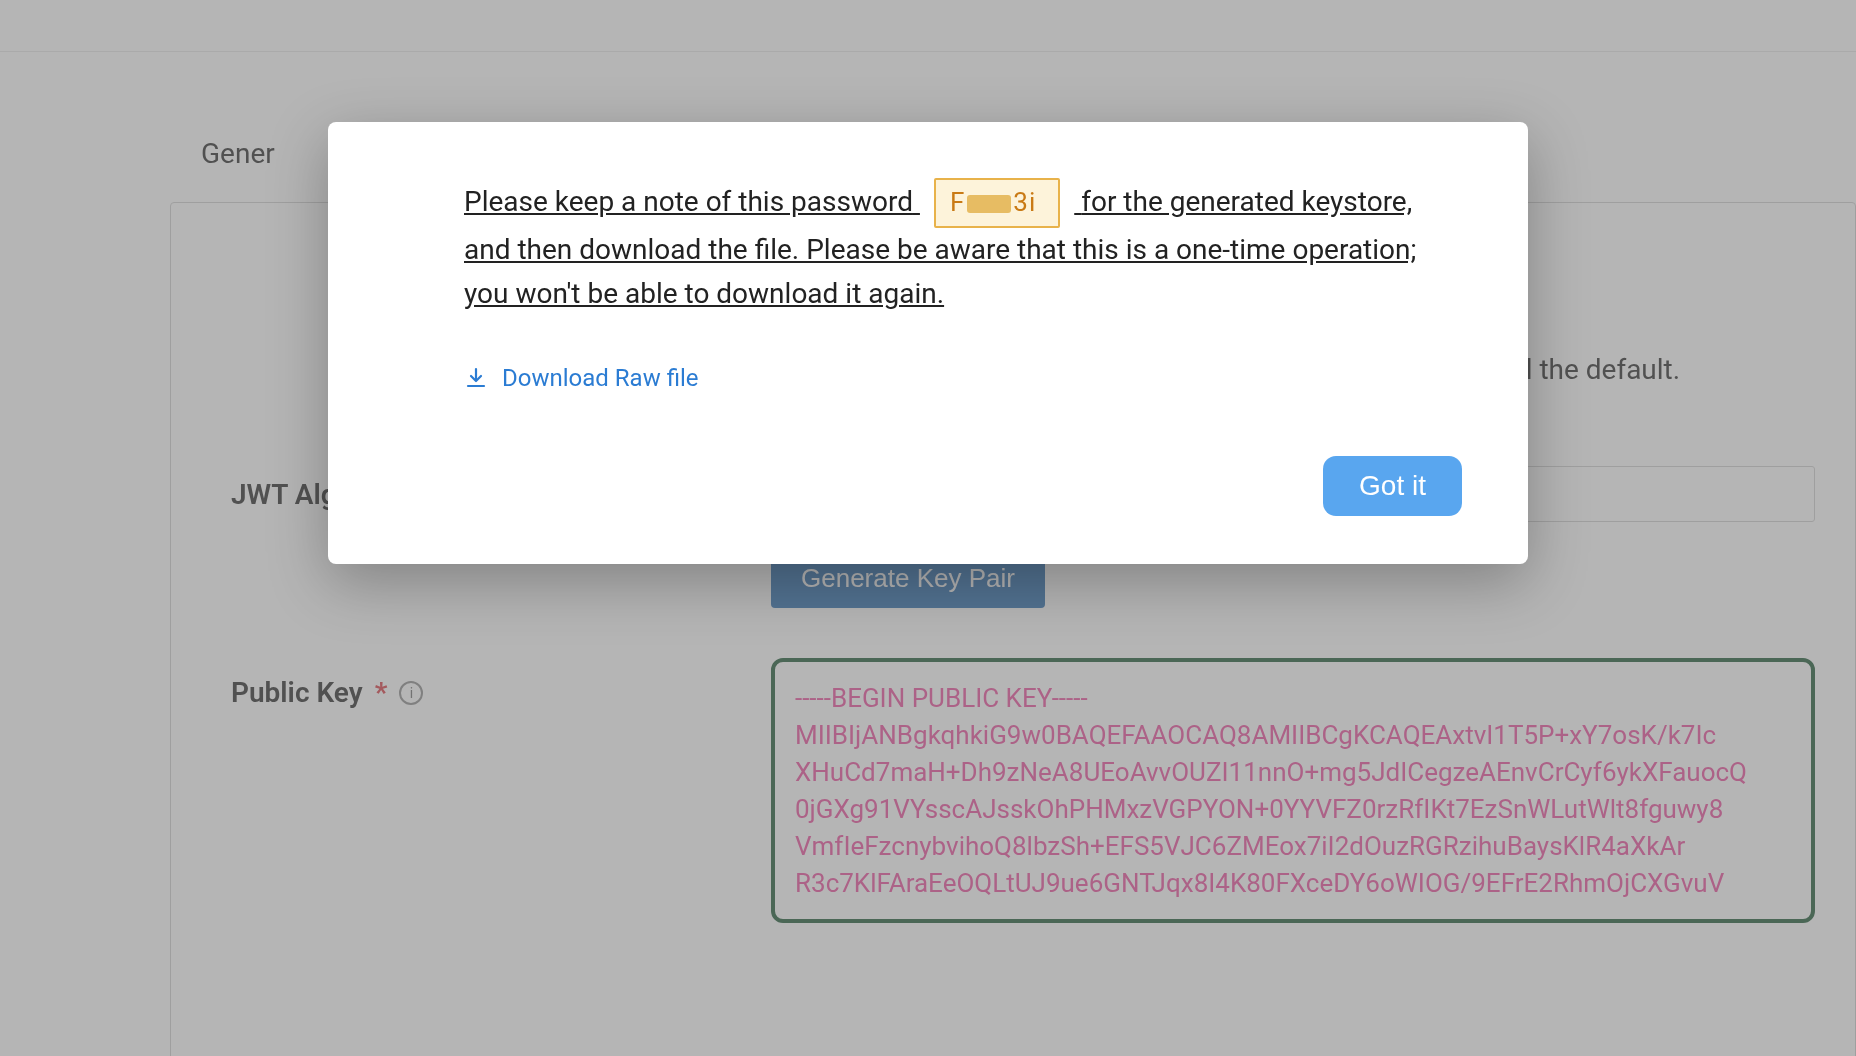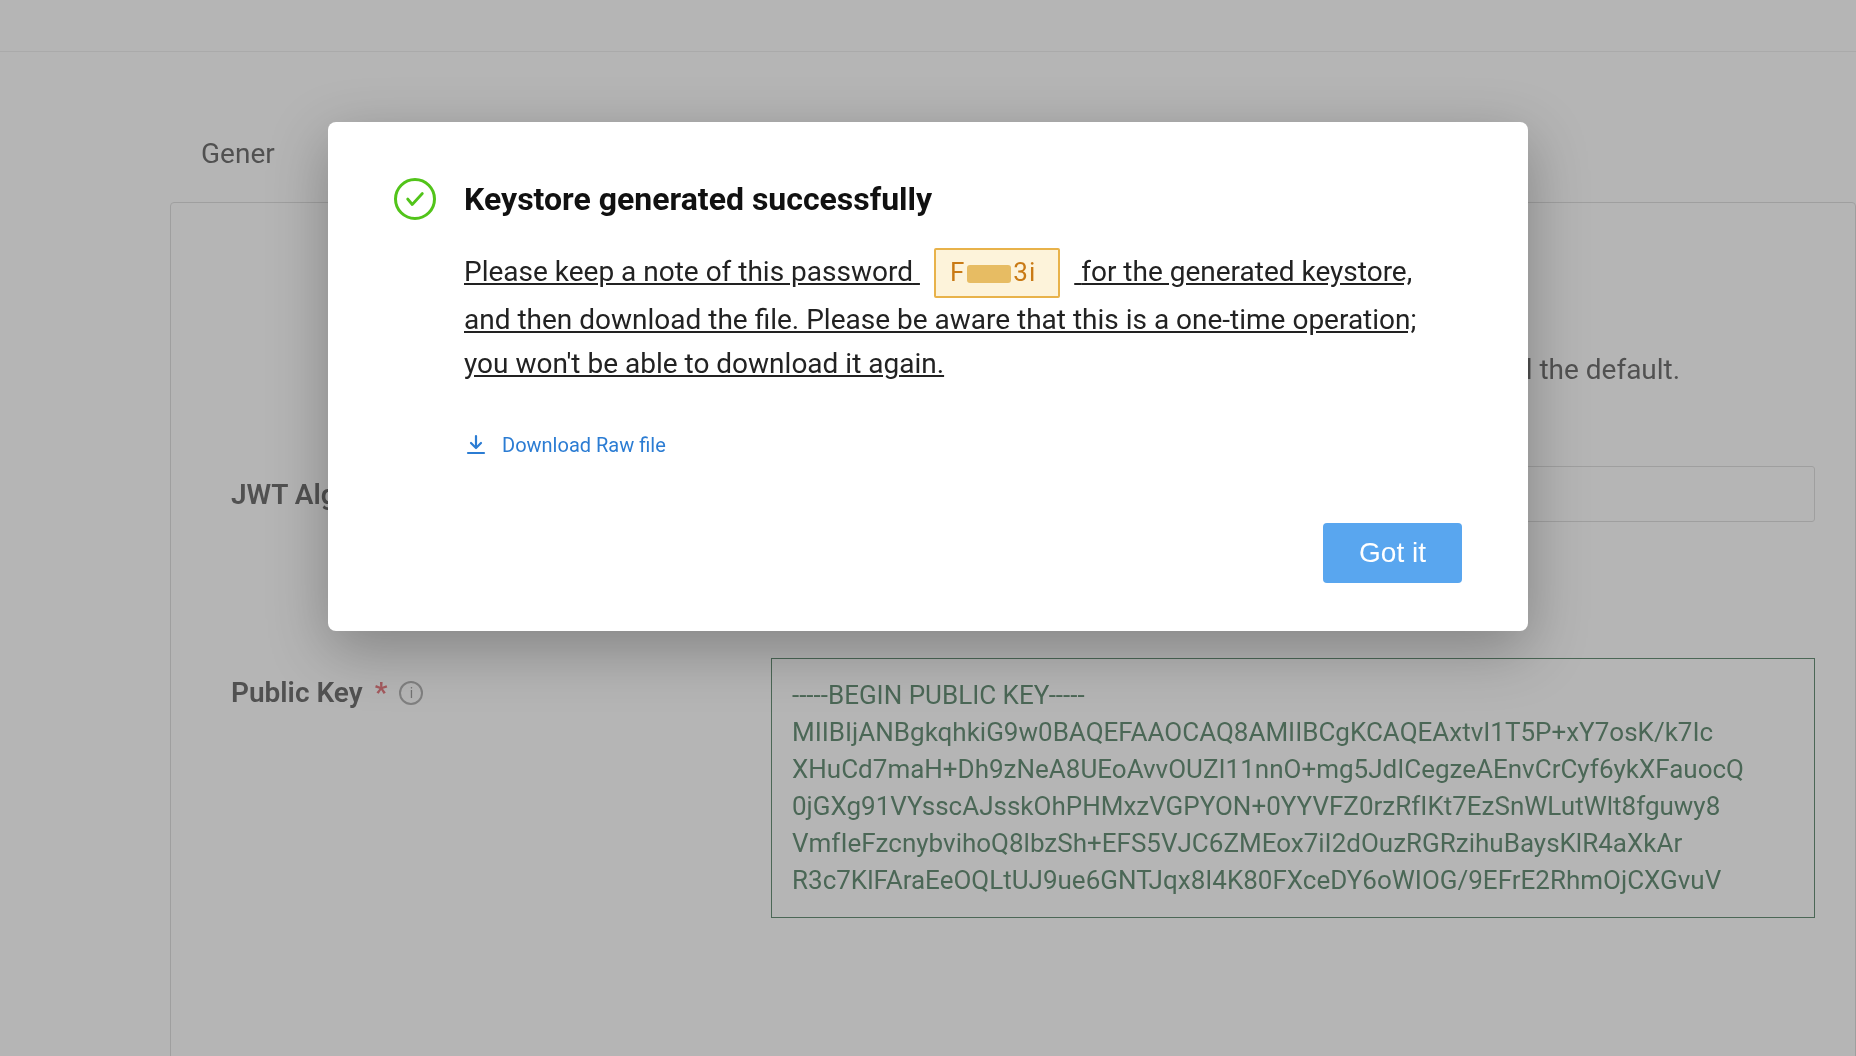--- a/index.html
+++ b/index.html
@@ -94,26 +94,26 @@
     border: none;
     border-radius: 4px;
     height: 60px;
     padding: 0 30px;
     font-size: 26px;
     margin-bottom: 50px;
     cursor: pointer;
   }
   .bg-textarea {
     flex: 1;
-    border: 1px solid #14532d;
-    border-radius: 0;
+    border: 4px solid #14532d;
+    border-radius: 12px;
     min-height: 260px;
     padding: 18px 20px;
     font-size: 26px;
-    color: #14532d;
+    color: #ec4899;
     background: #fff;
     line-height: 1.42;
     word-break: break-all;
     white-space: pre-wrap;
   }
   .bg-field-row.top-align { align-items: flex-start; }
   .bg-field-row.top-align .bg-field-label { padding-top: 18px; }
 
   
   .overlay {
@@ -176,36 +176,36 @@
     background: #e7bc63;
     border-radius: 3px;
     vertical-align: middle;
     margin: 0 2px;
   }
   .download-link {
     display: inline-flex;
     align-items: center;
     gap: 14px;
     color: #2b7cd3;
-    font-size: 20px;
+    font-size: 24px;
     margin-top: 34px;
     cursor: pointer;
     text-decoration: none;
   }
   .download-link svg { width: 24px; height: 24px; }
   .modal-footer {
     display: flex;
     justify-content: flex-end;
     margin-top: 52px;
   }
   .gotit-btn {
     background: #59a6ef;
     color: #fff;
     border: none;
-    border-radius: 4px;
+    border-radius: 13px;
     height: 60px;
     padding: 0 36px;
     font-size: 28px;
     cursor: pointer;
   }
 </style>
 </head>
 <body>
 
 <div class="bg-page">
@@ -240,28 +240,20 @@
 0jGXg91VYsscAJsskOhPHMxzVGPYON+0YYVFZ0rzRfIKt7EzSnWLutWlt8fguwy8
 VmfIeFzcnybvihoQ8lbzSh+EFS5VJC6ZMEox7iI2dOuzRGRzihuBaysKlR4aXkAr
 R3c7KlFAraEeOQLtUJ9ue6GNTJqx8I4K80FXceDY6oWIOG/9EFrE2RhmOjCXGvuV</div>
       </div>
     </div>
   </div>
 </div>
 
 <div class="overlay">
   <div class="modal">
-    <div class="modal-header">
-      <span class="success-circle">
-        <svg viewBox="0 0 24 24" fill="none" stroke="#52c41a" stroke-width="3" stroke-linecap="round" stroke-linejoin="round">
-          <polyline points="4 12 9 18 20 6"></polyline>
-        </svg>
-      </span>
-      <div class="modal-title">Keystore generated successfully</div>
-    </div>
     <div class="modal-body">
       <p>
         <span>Please keep a note of this password</span>
         <span class="pw-badge">
           <span>F</span><span class="blur"></span><span>3i</span>
         </span>
         <span> for the generated keystore, and then download the file. Please be aware that this is a one-time operation; you won't be able to download it again.</span>
       </p>
       <a class="download-link">
         <svg viewBox="0 0 24 24" fill="none" stroke="#2b7cd3" stroke-width="2.2" stroke-linecap="round" stroke-linejoin="round">

